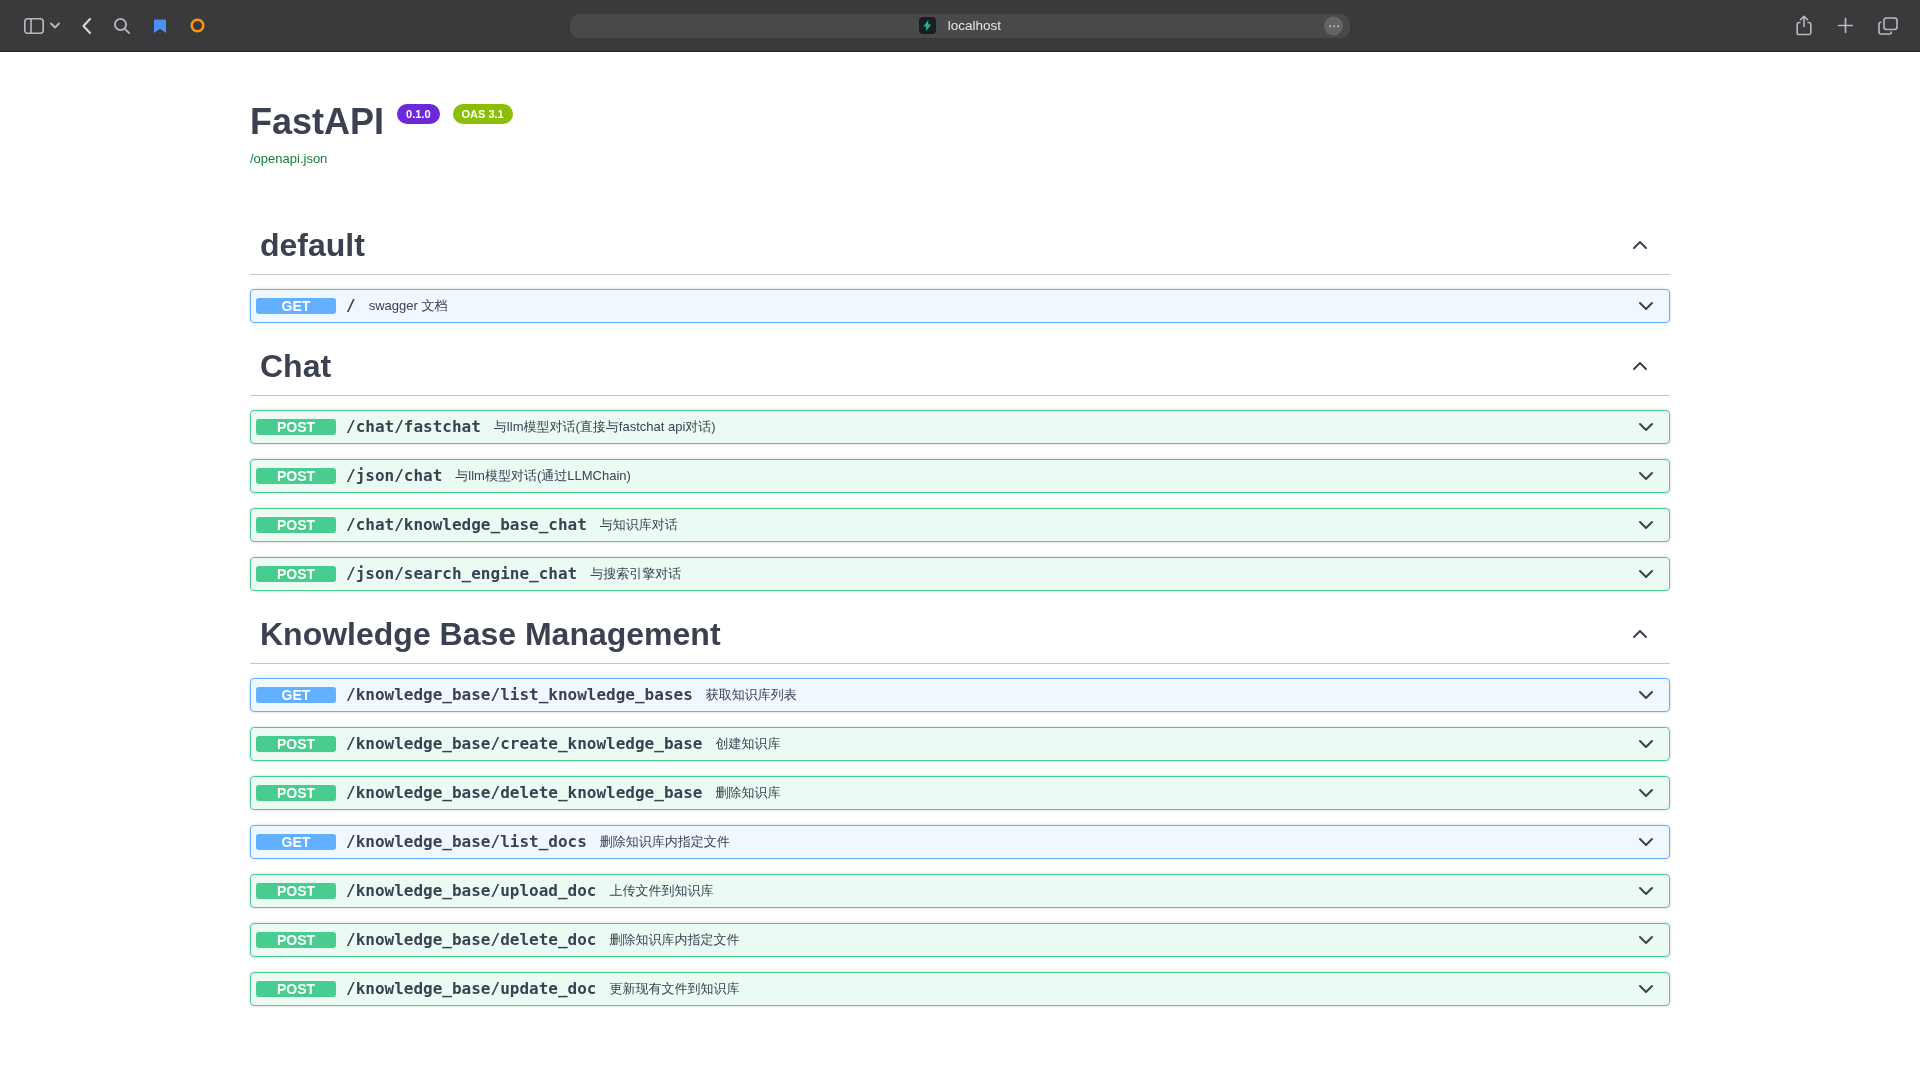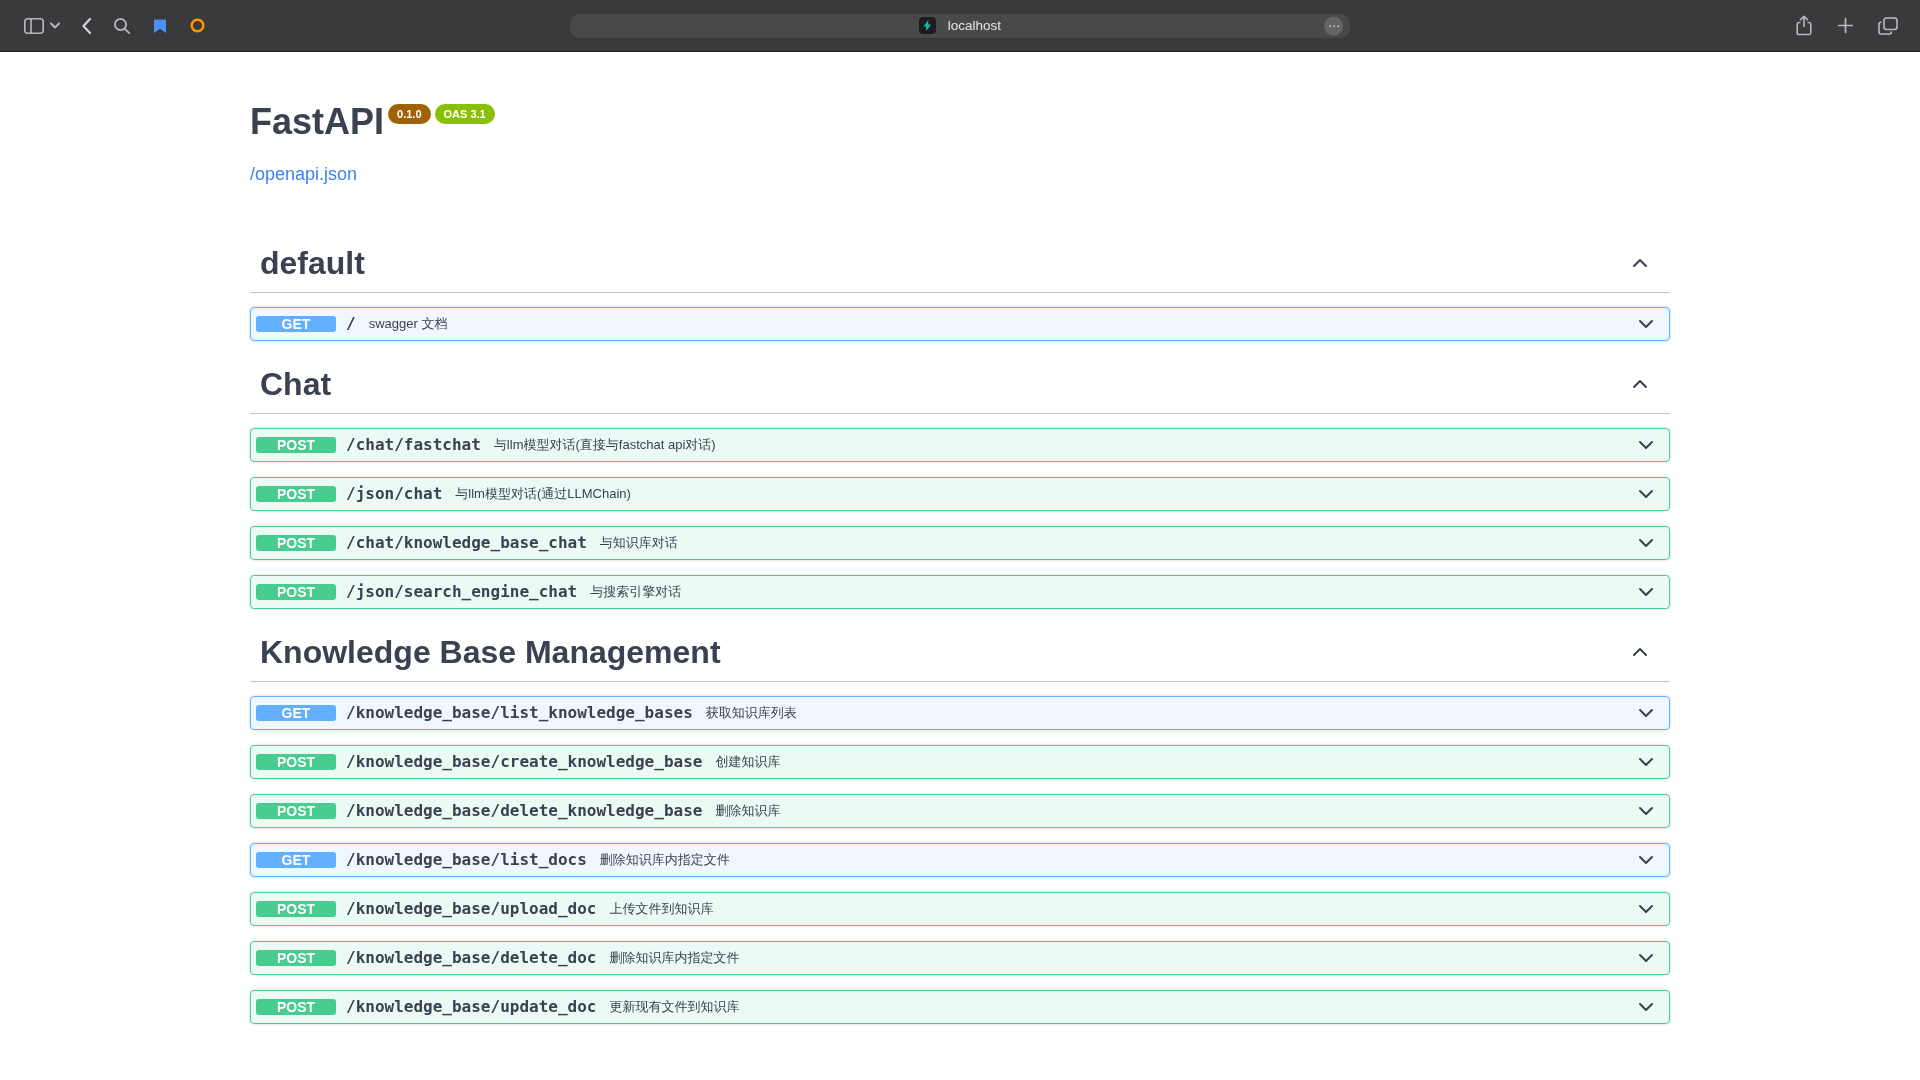--- a/index.html
+++ b/index.html
@@ -40,32 +40,32 @@
     cursor: pointer; letter-spacing: -1px;
   }
 
   
   .page { height: 1028px; overflow: hidden; background: #fff; }
   .wrapper { max-width: 1460px; margin: 0 auto; padding: 0 20px; }
 
   .info { margin: 50px 0; }
   .api-title {
     font-size: 36px; font-weight: bold; color: #3b4151;
-    display: flex; align-items: center; gap: 4px; line-height: 1.1;
+    display: flex; align-items: center; gap: 13px; line-height: 1.1;
   }
   .pill {
     font-size: 11px; font-weight: bold; color: #fff;
     border-radius: 57px; padding: 3px 9px; position: relative; top: -8px;
     display: inline-block; line-height: 1.3;
   }
-  .pill.version { background: #a16207; }
+  .pill.version { background: #6d28d9; }
   .pill.oas { background: #89bf04; }
   .spec-link {
-    display: inline-block; margin-top: 22px; color: #3b82f6;
-    font-size: 18px; text-decoration: none; cursor: pointer;
+    display: inline-block; margin-top: 9px; color: #15803d;
+    font-size: 13px; text-decoration: none; cursor: pointer;
   }
 
   .opblock-tag {
     display: flex; align-items: center;
     padding: 10px 20px 10px 10px;
     border-bottom: 1px solid rgba(59,65,81,.3);
     margin-bottom: 14px; cursor: pointer;
   }
   .opblock-tag h3 { font-size: 32px; font-weight: bold; color: #3b4151; flex: 1; }
   .tag-arrow, .row-arrow { flex: 0 0 auto; display: inline-flex; cursor: pointer; }

